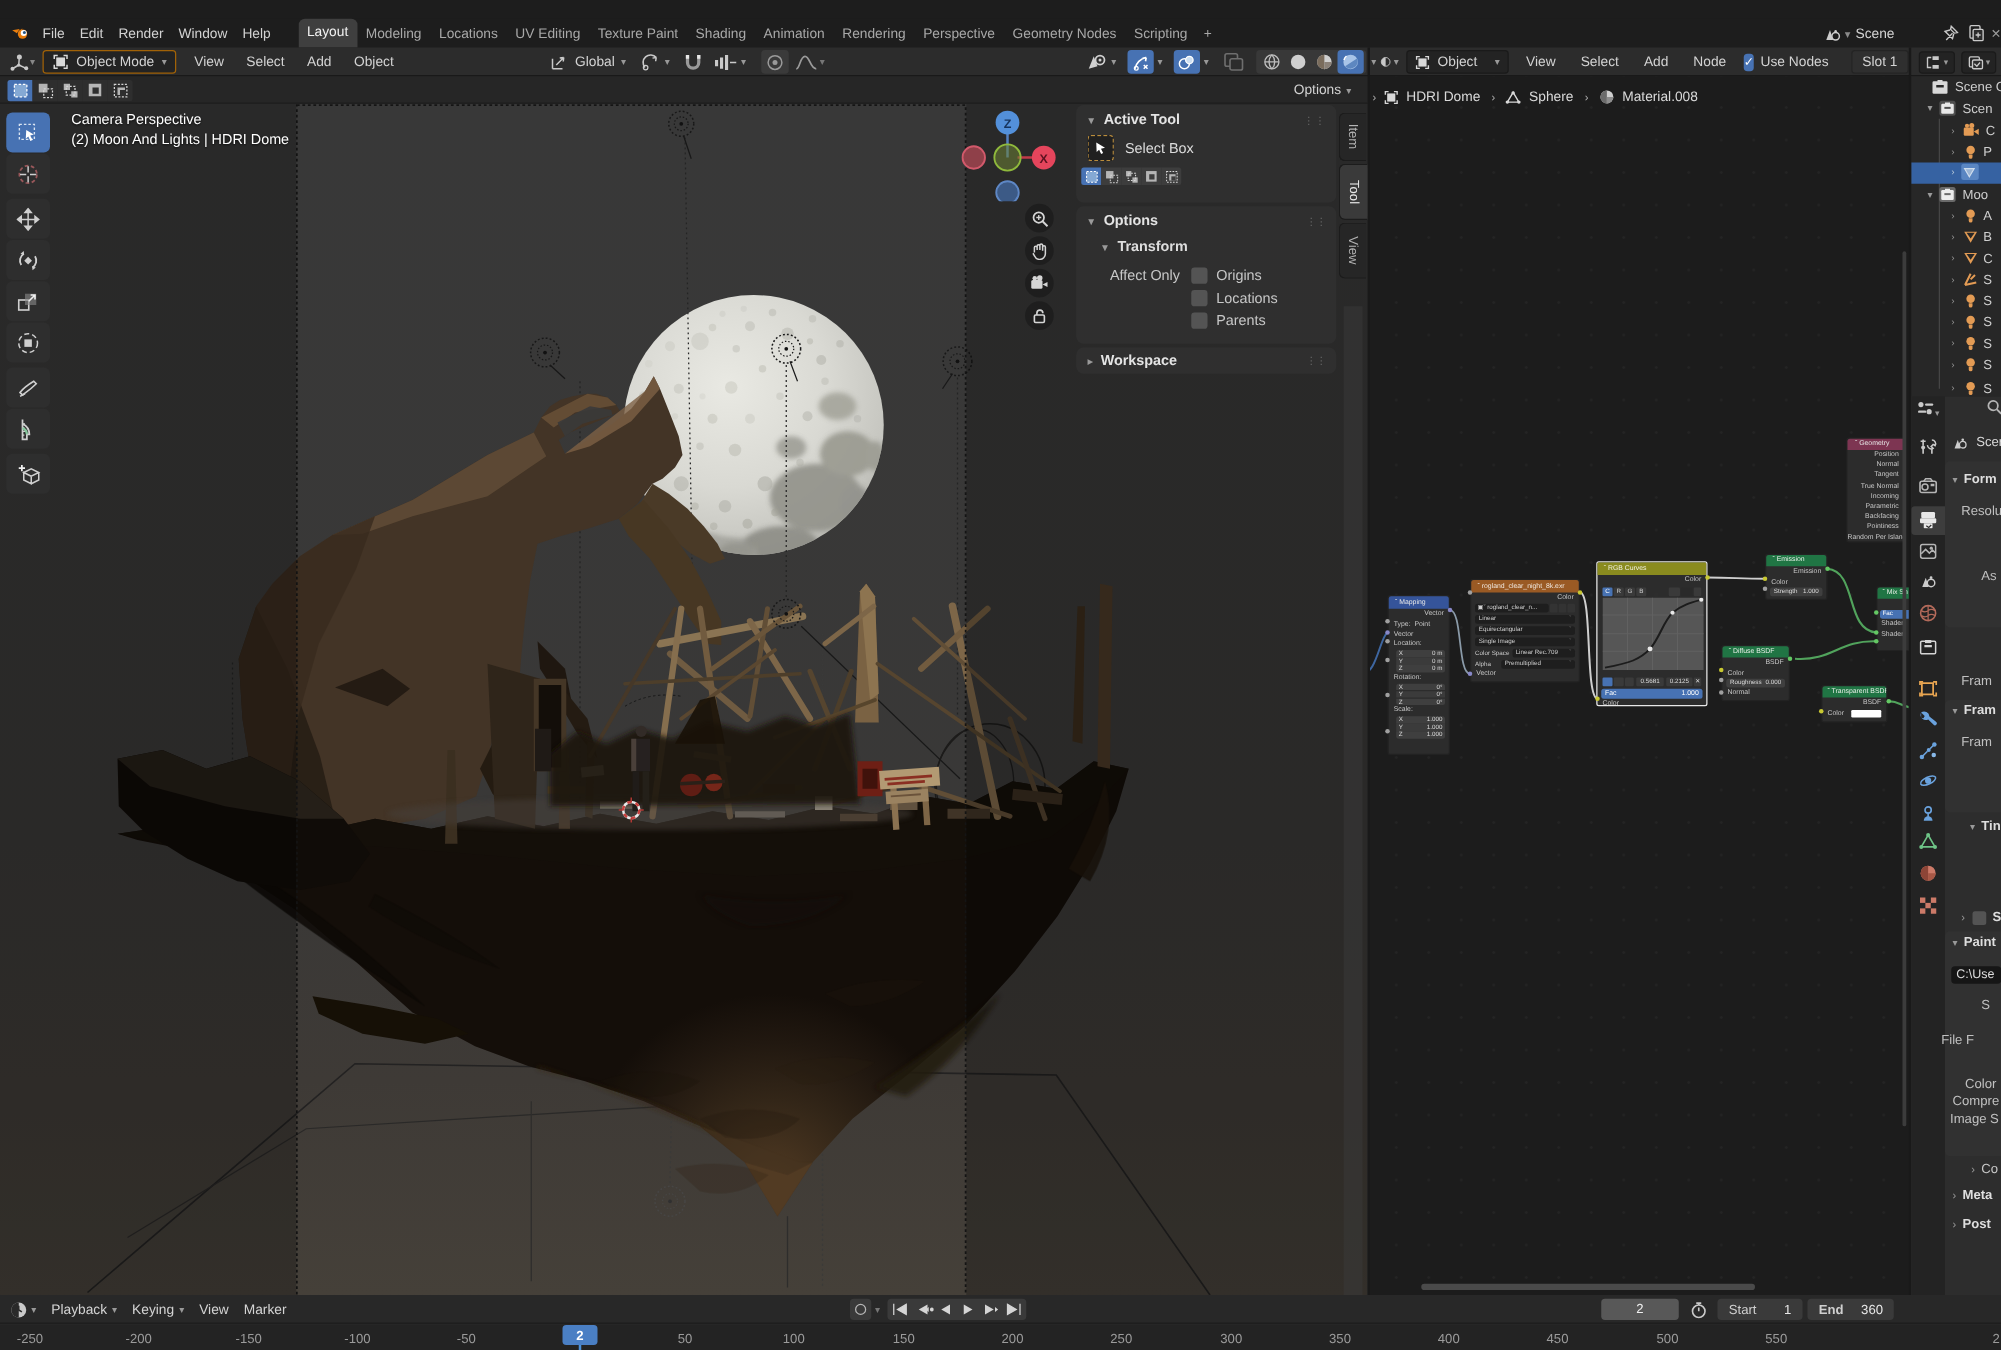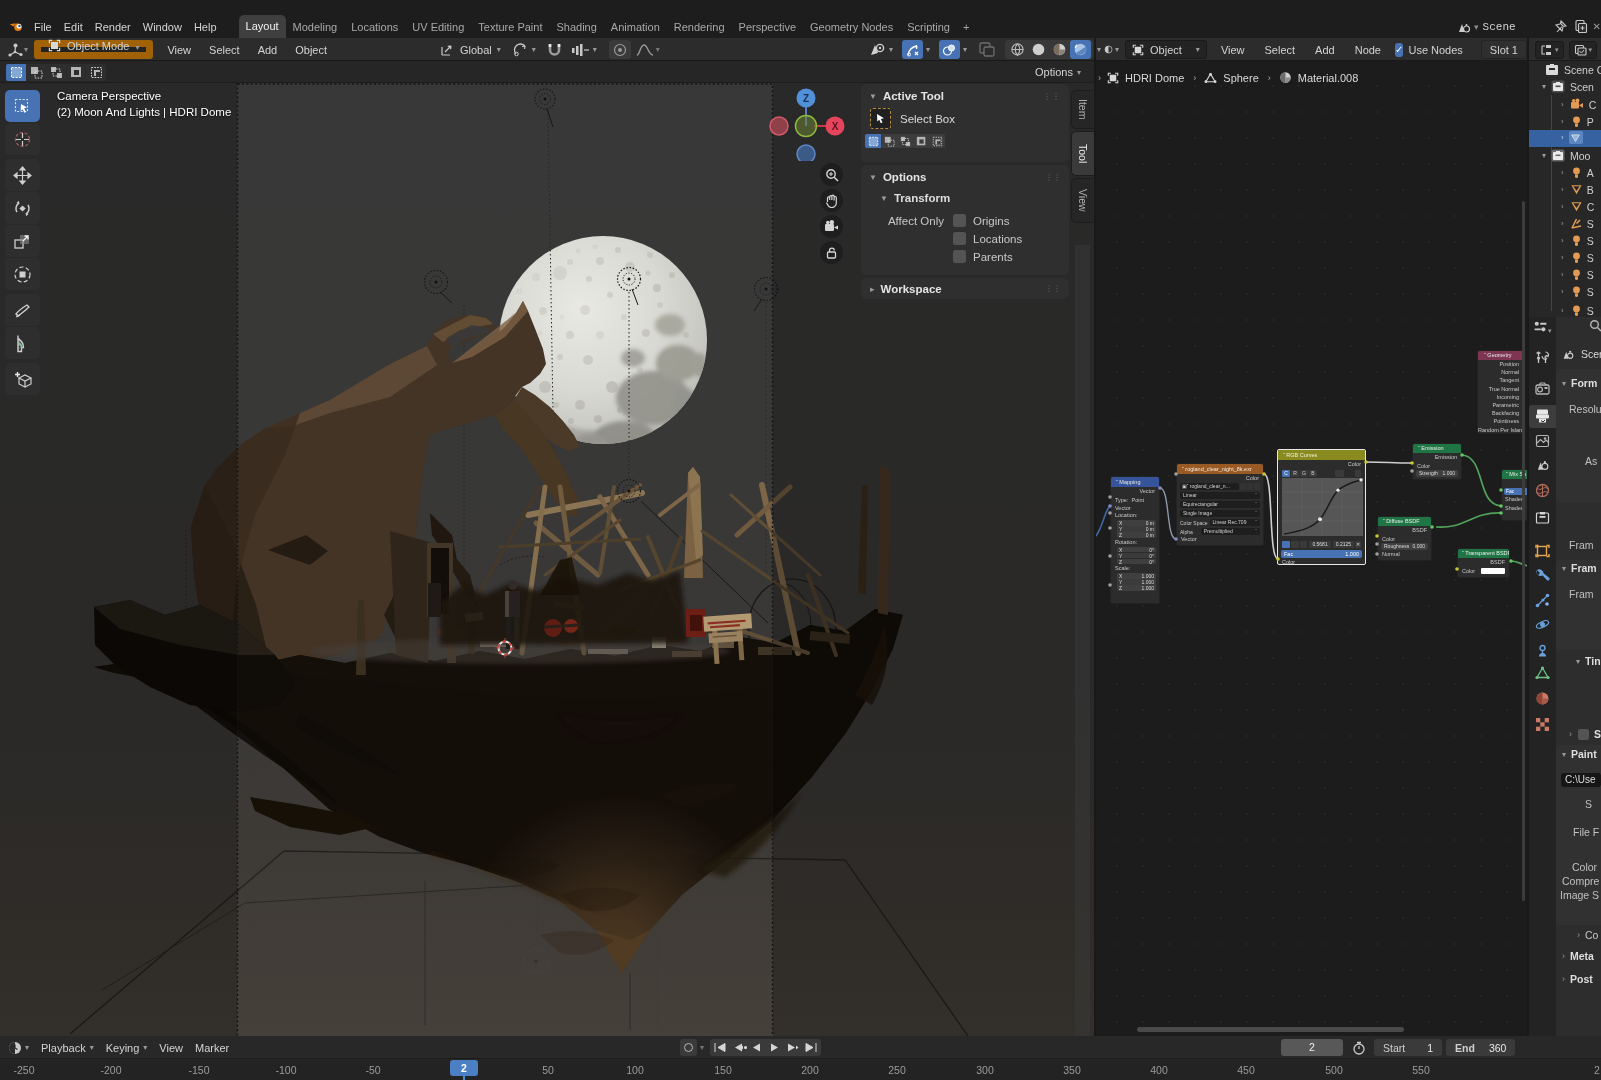--- a/index.html
+++ b/index.html
@@ -43,21 +43,21 @@
   <span class="txt dim" style="padding:0 7px;">Scripting</span>
   <span class="txt dim" style="padding:0 6px;">+</span>
 </div>
 <div class="abs row" style="right:0;top:0;height:23px;">
   <svg width="16" height="14" viewBox="0 0 16 14" style="margin-right:2px;">
         <path d="M3 12 L6 4 L8.5 12 Z" fill="#ccc"></path>
         <circle cx="10.5" cy="9" r="3" fill="none" stroke="#ccc" stroke-width="1.2"></circle>
         <circle cx="10.5" cy="5" r="1" fill="#ccc"></circle>
       </svg>
   <span style="color:#8a8a8a;font-size:9px;margin-right:4px;">▾</span>
-  <span class="txt" style="margin-right:38px;font-family:Liberation Mono, monospace;">Scene</span>
+  <span class="txt" style="margin-right:38px;">Scene</span>
   <svg width="13" height="13" viewBox="0 0 13 13" style="margin-right:7px;">
         <path d="M7 1 L12 6 L9.5 6.5 L6.5 3.5 Z M8 6.5 L3 12 M6 4 L2 5 L8 11 L9 7" stroke="#c9c9c9" stroke-width="1.1" fill="none"></path>
       </svg>
   <svg width="15" height="15" viewBox="0 0 15 15" style="margin-right:4px;">
         <rect x="2" y="1.5" width="8" height="10" rx="1" fill="none" stroke="#c9c9c9" stroke-width="1.1"></rect>
         <rect x="4.5" y="4.5" width="8" height="9" rx="1" fill="#2c2c2c" stroke="#c9c9c9" stroke-width="1.1"></rect>
         <path d="M6.5 9 h4 M8.5 7 v4" stroke="#c9c9c9" stroke-width="1.1"></path>
       </svg>
   <span style="color:#9a9a9a;font-size:10px;">✕</span>
 </div>
@@ -65,21 +65,21 @@
 <div class="abs" style="left:0;top:23px;width:1601px;height:23px;background:#2c2c2c;border-bottom:1px solid #191919;"></div>
 <div class="abs row" style="left:0;top:23px;height:23px;width:1094px;">
   <svg width="15" height="14" viewBox="0 0 15 14" style="margin:0 1px 0 8px;">
         <path d="M2 12 L7 9 M7 9 L12.5 11.5 M7 9 L7.5 2" stroke="#c9c9c9" stroke-width="1.2" fill="none"></path>
         <circle cx="2" cy="12" r="1.6" fill="#c9c9c9"></circle>
         <circle cx="13" cy="11.5" r="1.6" fill="#c9c9c9"></circle>
         <circle cx="7.5" cy="2.5" r="2" fill="#c9c9c9"></circle>
         <circle cx="7" cy="9" r="1.3" fill="#c9c9c9"></circle>
       </svg>
   <span style="color:#888;font-size:8px;margin-right:6px;">▾</span>
-  <div class="row" style="background:#232323;height:19px;border-radius:3px;padding:0 7px;border:7px solid #a16207;align-items:flex-end;">
+  <div class="row" style="background:#232323;height:19px;border-radius:3px;padding:0 7px;border:1px solid #a16207;">
     <svg width="13" height="13" viewBox="0 0 14 14">
           <rect x="3.2" y="3.2" width="7.6" height="7.6" fill="#d8d8d8"></rect>
           <path d="M1.5 4.5 v-3 h3 M9.5 1.5 h3 v3 M12.5 9.5 v3 h-3 M4.5 12.5 h-3 v-3" stroke="#d8d8d8" stroke-width="1.3" fill="none"></path>
         </svg>
     <span class="txt" style="margin:0 6px;">Object Mode</span>
     <span style="color:#999;font-size:8px;">▾</span>
   </div>
   <span class="txt" style="padding:0 9px;margin-left:5px;">View</span>
   <span class="txt" style="padding:0 9px;">Select</span>
   <span class="txt" style="padding:0 9px;">Add</span>
@@ -1274,21 +1274,21 @@
         <div style="width:11px;height:11px;background:#545454;border-radius:2px;margin-left:6px;"></div>
         <span style="margin-left:5px;color:#dedede;font-weight:bold;">Ste</span>
       </div>
  <div class="abs" style="left:27px;top:428px;width:45px;height:180px;background:#313131;border-radius:4px 0 0 4px;"></div>
  <div class="abs row" style="left:33px;top:431px;">
         <span style="color:#999;font-size:8px;">▾</span>
         <span style="margin-left:5px;color:#dedede;font-weight:bold;">Paint</span>
       </div>
  <div class="abs" style="left:32px;top:456px;width:40px;height:14px;background:#161616;border-radius:3px;color:#dcdcdc;padding:1px 0 0 4px;font-size:10px;">C:\Use</div>
  <div class="abs" style="left:56px;top:481px;color:#c0c0c0;">S</div>
- <div class="abs" style="left:44px;top:509px;color:#c0c0c0;">File F</div>
+ <div class="abs" style="left:24px;top:509px;color:#c0c0c0;">File F</div>
  <div class="abs" style="left:43px;top:544px;color:#c0c0c0;">Color</div>
  <div class="abs" style="left:33px;top:558px;color:#c0c0c0;">Compre</div>
  <div class="abs" style="left:31px;top:572px;color:#c0c0c0;">Image S</div>
  <div class="abs row" style="left:48px;top:612px;">
         <span style="color:#999;font-size:9px;">›</span>
         <span style="margin-left:5px;color:#c8c8c8;">Co</span>
       </div>
  <div class="abs row" style="left:33px;top:633px;">
         <span style="color:#999;font-size:9px;">›</span>
         <span style="margin-left:5px;color:#dedede;font-weight:bold;">Meta</span>

